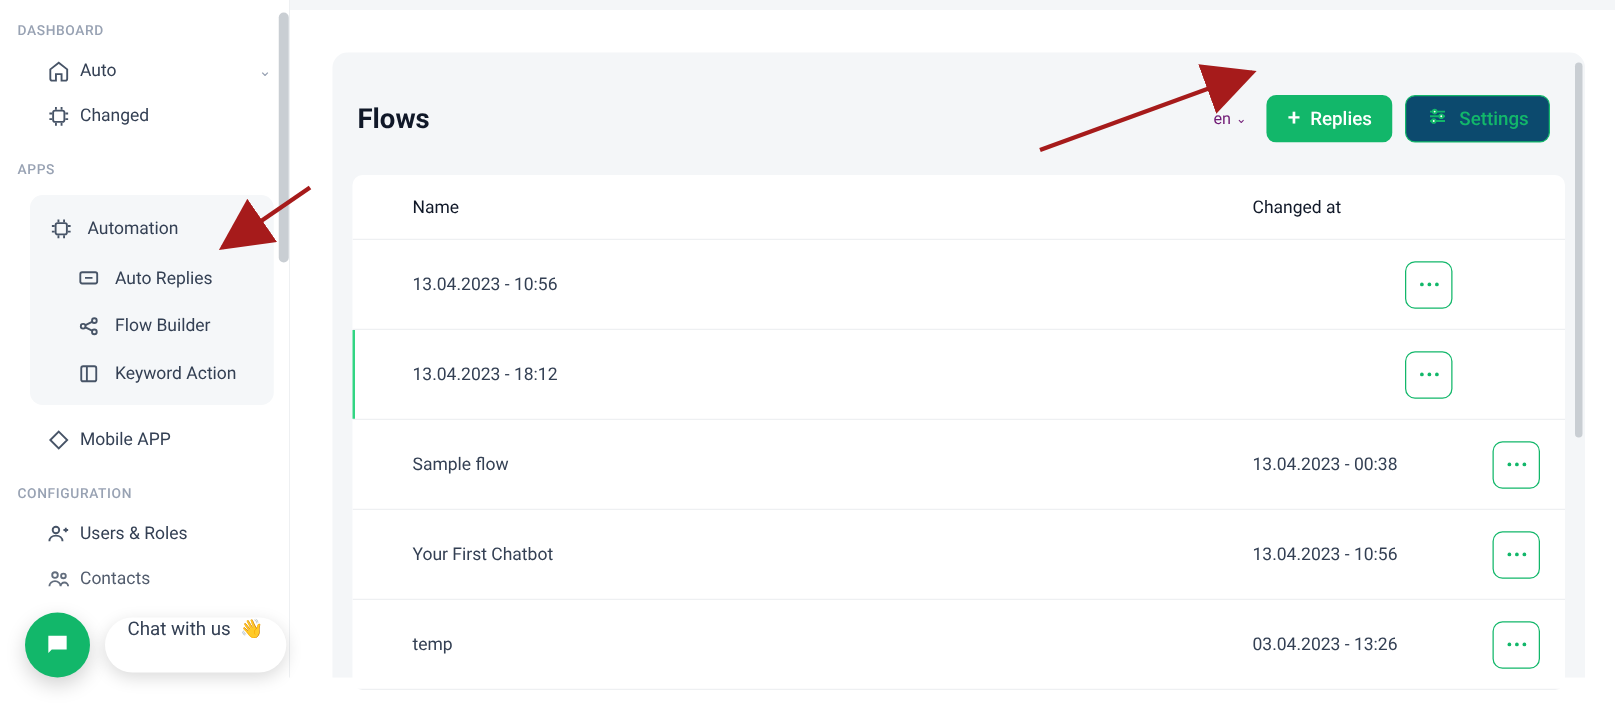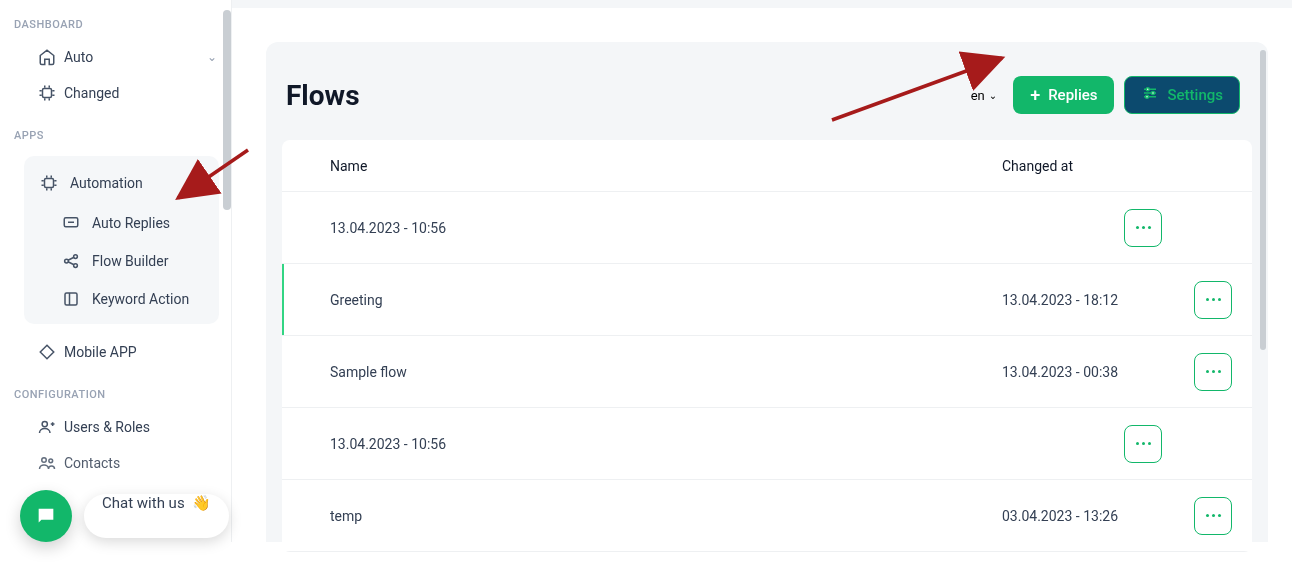--- a/index.html
+++ b/index.html
@@ -95,25 +95,25 @@
     width:6px;
     height:300px;
     background:#c9ced3;
     border-radius:3px;
   }
   .panel-head {
     display:flex;
     align-items:center;
     padding: 34px 28px 26px 20px;
   }
-  .page-title { font-size:28px; font-weight:700; color:#101828; }
+  .page-title { font-size:22px; font-weight:700; color:#101828; }
   .spacer { flex:1; }
   .lang {
     display:flex; align-items:center; gap:4px;
-    color:#000000; font-size:13px; margin-right:16px;
+    color:#701a75; font-size:13px; margin-right:16px;
     cursor:pointer;
   }
   .btn {
     display:inline-flex; align-items:center; gap:8px;
     height:38px; padding:0 16px; border-radius:8px;
     font-size:15px; font-weight:500; cursor:pointer;
     border:1px solid transparent;
   }
   .btn-primary { background:#12b76a; color:#fff; }
   .btn-outline { background:#0c4a6e; color:#12b76a; border-color:#12b76a; margin-left:10px;}
@@ -325,38 +325,38 @@
         <div id="tbody">
             <div class="trow">
               <div class="cell-date">13.04.2023 - 10:56</div>
               <div class="row-actions">
                 <span></span>
                 <span></span>
                 <span></span>
               </div>
             </div>
             <div class="trow selected">
-              <div class="cell-name">Greeting</div>
               <div class="cell-date">13.04.2023 - 18:12</div>
               <div class="row-actions">
                 <span></span>
                 <span></span>
                 <span></span>
               </div>
             </div>
             <div class="trow">
               <div class="cell-name">Sample flow</div>
               <div class="cell-date">13.04.2023 - 00:38</div>
               <div class="row-actions">
                 <span></span>
                 <span></span>
                 <span></span>
               </div>
             </div>
             <div class="trow">
+              <div class="cell-name">Your First Chatbot</div>
               <div class="cell-date">13.04.2023 - 10:56</div>
               <div class="row-actions">
                 <span></span>
                 <span></span>
                 <span></span>
               </div>
             </div>
             <div class="trow">
               <div class="cell-name">temp</div>
               <div class="cell-date">03.04.2023 - 13:26</div>

